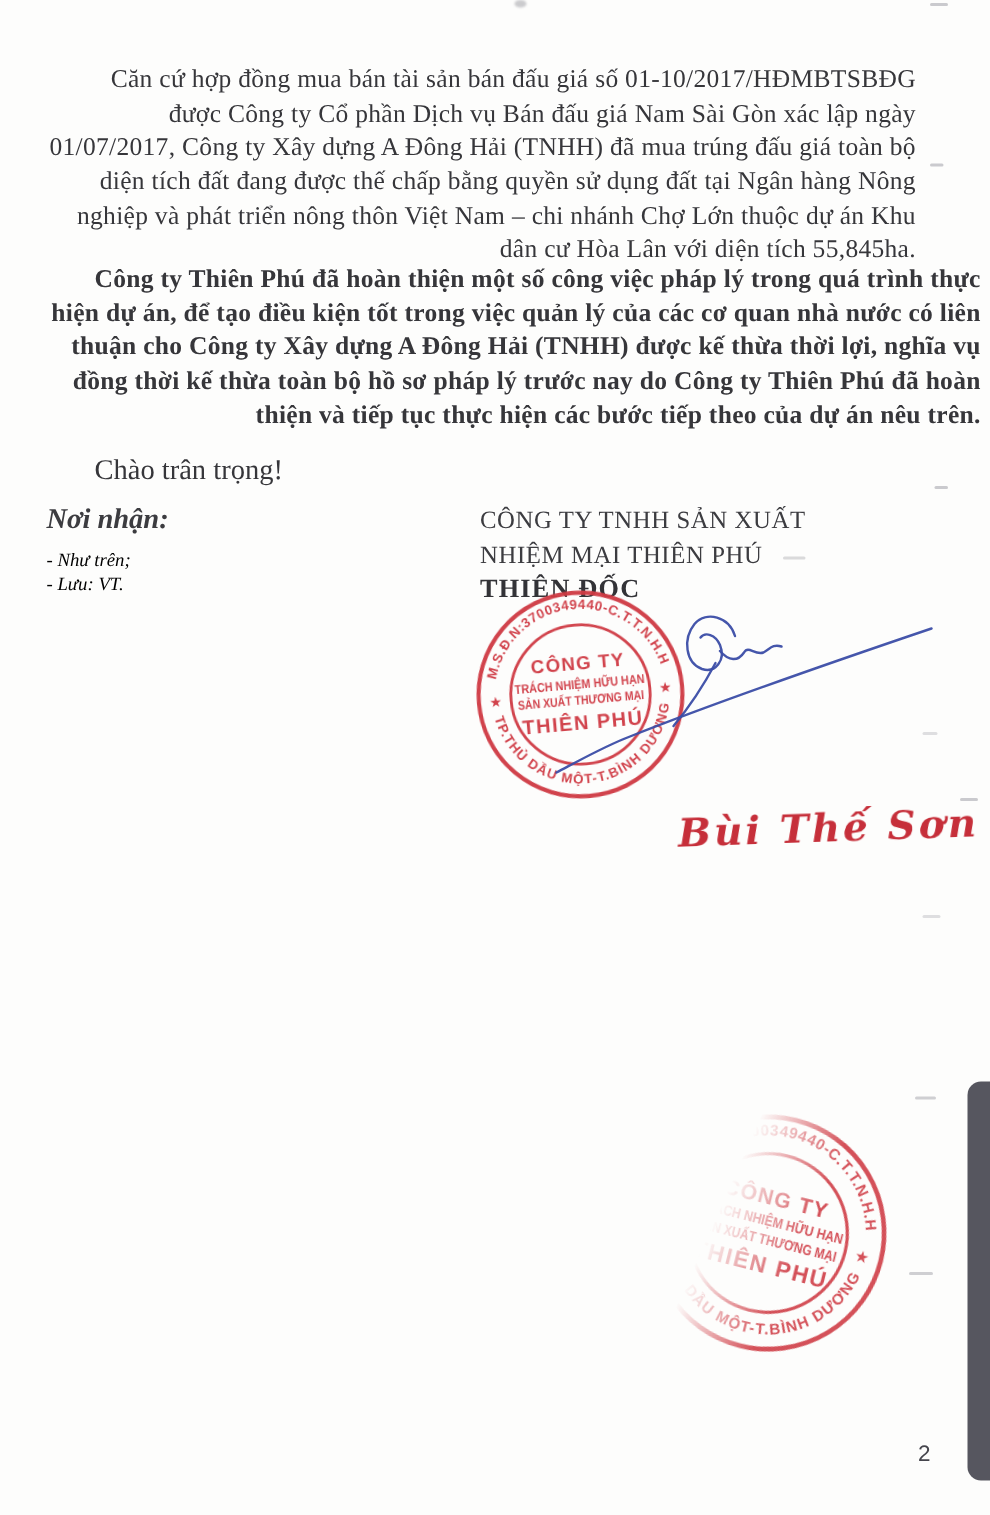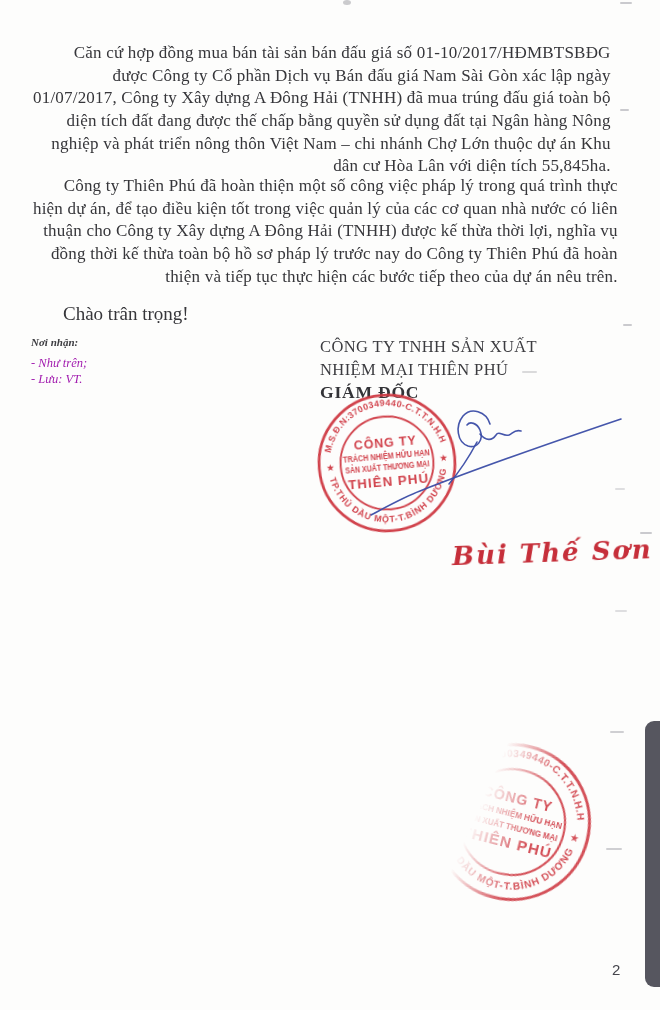--- a/index.html
+++ b/index.html
@@ -19,29 +19,29 @@
     overflow:hidden;
   }
   .page{position:relative;width:660px;height:1010px;}
 
   
   .para{position:absolute;left:33px;font-size:17px;line-height:22.7px;
         letter-spacing:.2px;white-space:nowrap;filter:blur(.28px);}
   .para .line{height:22.7px;text-align:right;}
   .para .indent{padding-left:30px;}
   .p1{top:42px;}
-  .p2{top:175px;}
+  .p2{top:175px;font-weight:bold;}
   .closing{position:absolute;left:63px;top:303px;font-size:19px;
            filter:blur(.28px);white-space:nowrap;}
 
   
   .recipients{position:absolute;left:31px;top:336px;filter:blur(.25px);}
-  .recipients .head{font-size:11px;font-weight:bold;font-style:italic;color:#3c3c40;font-family:Liberation Serif, serif;}
+  .recipients .head{font-size:19px;font-weight:bold;font-style:italic;color:#3c3c40;font-family:Liberation Serif, serif;}
   .recipients .items{margin-top:8px;font-size:12.5px;font-style:italic;
-                     color:#a21caf;line-height:15.5px;}
+                     color:#000000;line-height:15.5px;}
 
   
   .company-block{position:absolute;left:320px;top:335px;width:252px;
                  text-align:left;font-size:16.5px;line-height:23px;
                  color:#3c3c40;letter-spacing:.4px;filter:blur(.3px);white-space:nowrap;}
   .company-block .title{font-weight:bold;font-size:17.5px;letter-spacing:.8px;color:#333337;}
 
   
   .stamp{position:absolute;color:var(--stamp-red);opacity:.95;filter:blur(.25px);}
   .stamp text{fill:var(--stamp-red);font-family:"Liberation Sans","DejaVu Sans",sans-serif;font-weight:bold;}
@@ -100,21 +100,21 @@
     <div class="head">Nơi nhận:</div>
     <div class="items">
       <div>- Như trên;</div>
       <div>- Lưu: VT.</div>
     </div>
   </div>
 
   <div class="company-block">
     <div>CÔNG TY TNHH SẢN XUẤT</div>
     <div>NHIỆM MẠI THIÊN PHÚ</div>
-    <div class="title">GIÁM ĐỐC</div>
+    <div class="title">THIÊN ĐỐC</div>
   </div>
 
   <svg class="stamp stamp-main" width="172" height="172" viewBox="0 0 200 200">
     <defs>
       <path id="arcTop1" d="M 33.5 100 A 66.5 66.5 0 0 1 166.5 100"></path>
       <path id="arcBot1" d="M 31 100 A 69 69 0 0 0 169 100"></path>
     </defs>
     <circle cx="100" cy="100" r="79" fill="none" stroke="currentColor" stroke-width="3.2"></circle>
     <circle cx="100" cy="100" r="54" fill="none" stroke="currentColor" stroke-width="2.2"></circle>
     <text font-size="10.4" letter-spacing="0.5"><textPath href="#arcTop1" startOffset="50%" text-anchor="middle">M.S.Đ.N:3700349440-C.T.T.N.H.H</textPath></text>

